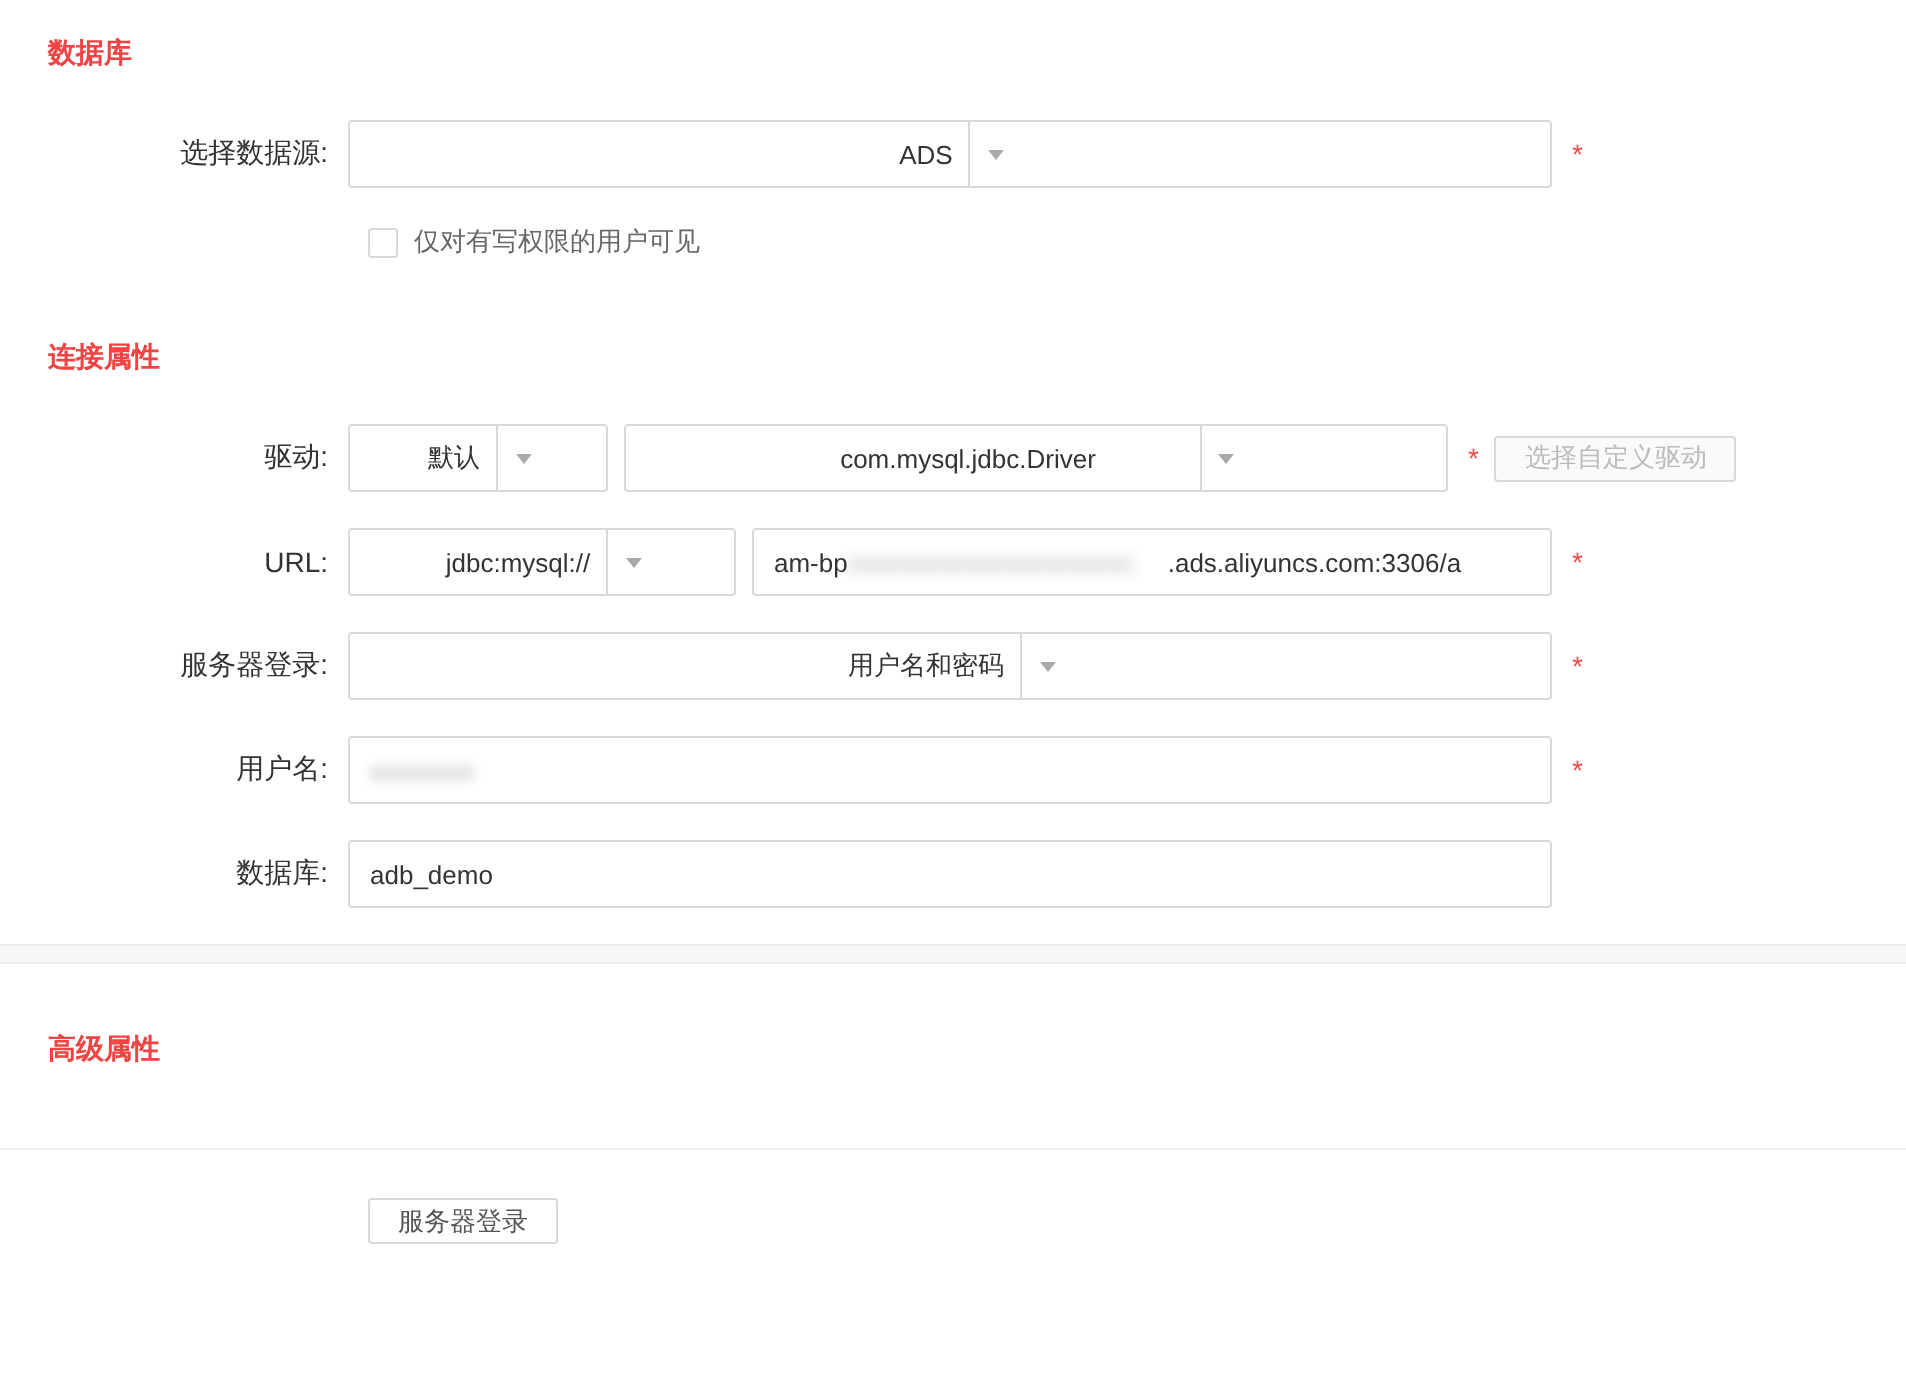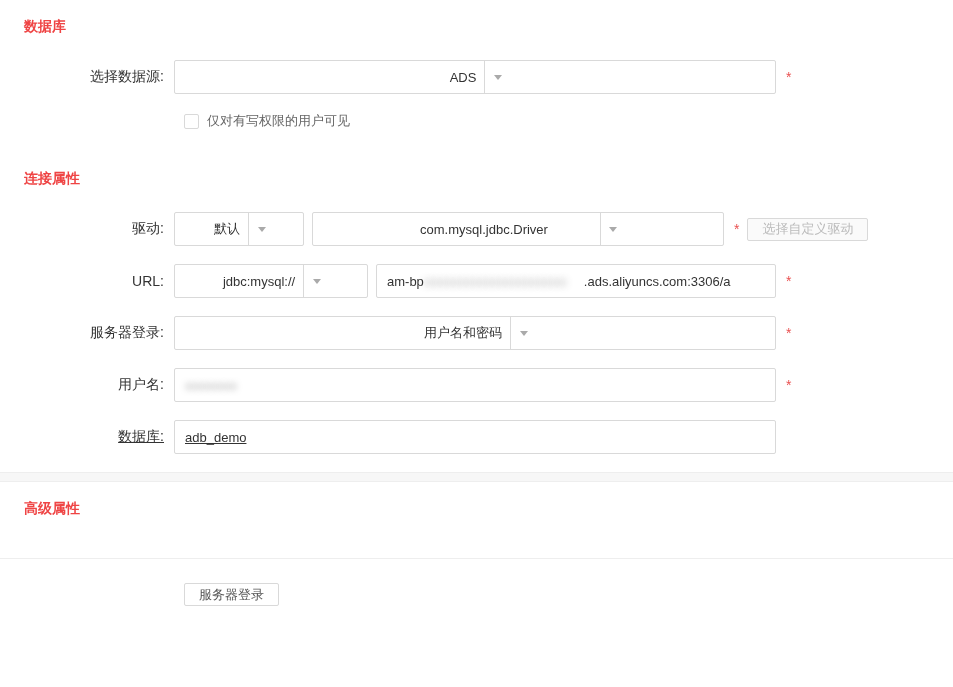--- a/index.html
+++ b/index.html
@@ -258,31 +258,31 @@
     <div class="form-label">用户名:</div>
     <div class="form-control-area">
       <div class="input-box full" style="display:flex;align-items:center;">
         <span class="blurred">xxxxxxxx</span>
       </div>
       <span class="required">*</span>
     </div>
   </div>
 
 
-  <div class="form-row" style="margin-bottom:4px;text-decoration:underline;">
+  <div class="form-row" style="margin-bottom:4px;">
     <div class="form-label">数据库:</div>
     <div class="form-control-area">
       <input class="input-box full" value="adb_demo" style="">
     </div>
   </div>
 </div>
 
 <div class="divider-gap"></div>
 
 <div class="section" style="padding-bottom:40px;">
-  <div class="section-title" style="margin-bottom:0;">高级属性</div>
+  <div class="section-title" style="margin-bottom:0;margin-top:16px;">高级属性</div>
 </div>
 
 <div class="bottom-section">
   <div style="margin-left:160px;">
     <button class="btn" style="background:#fff;">服务器登录</button>
   </div>
 </div>
 
 </body></html>

